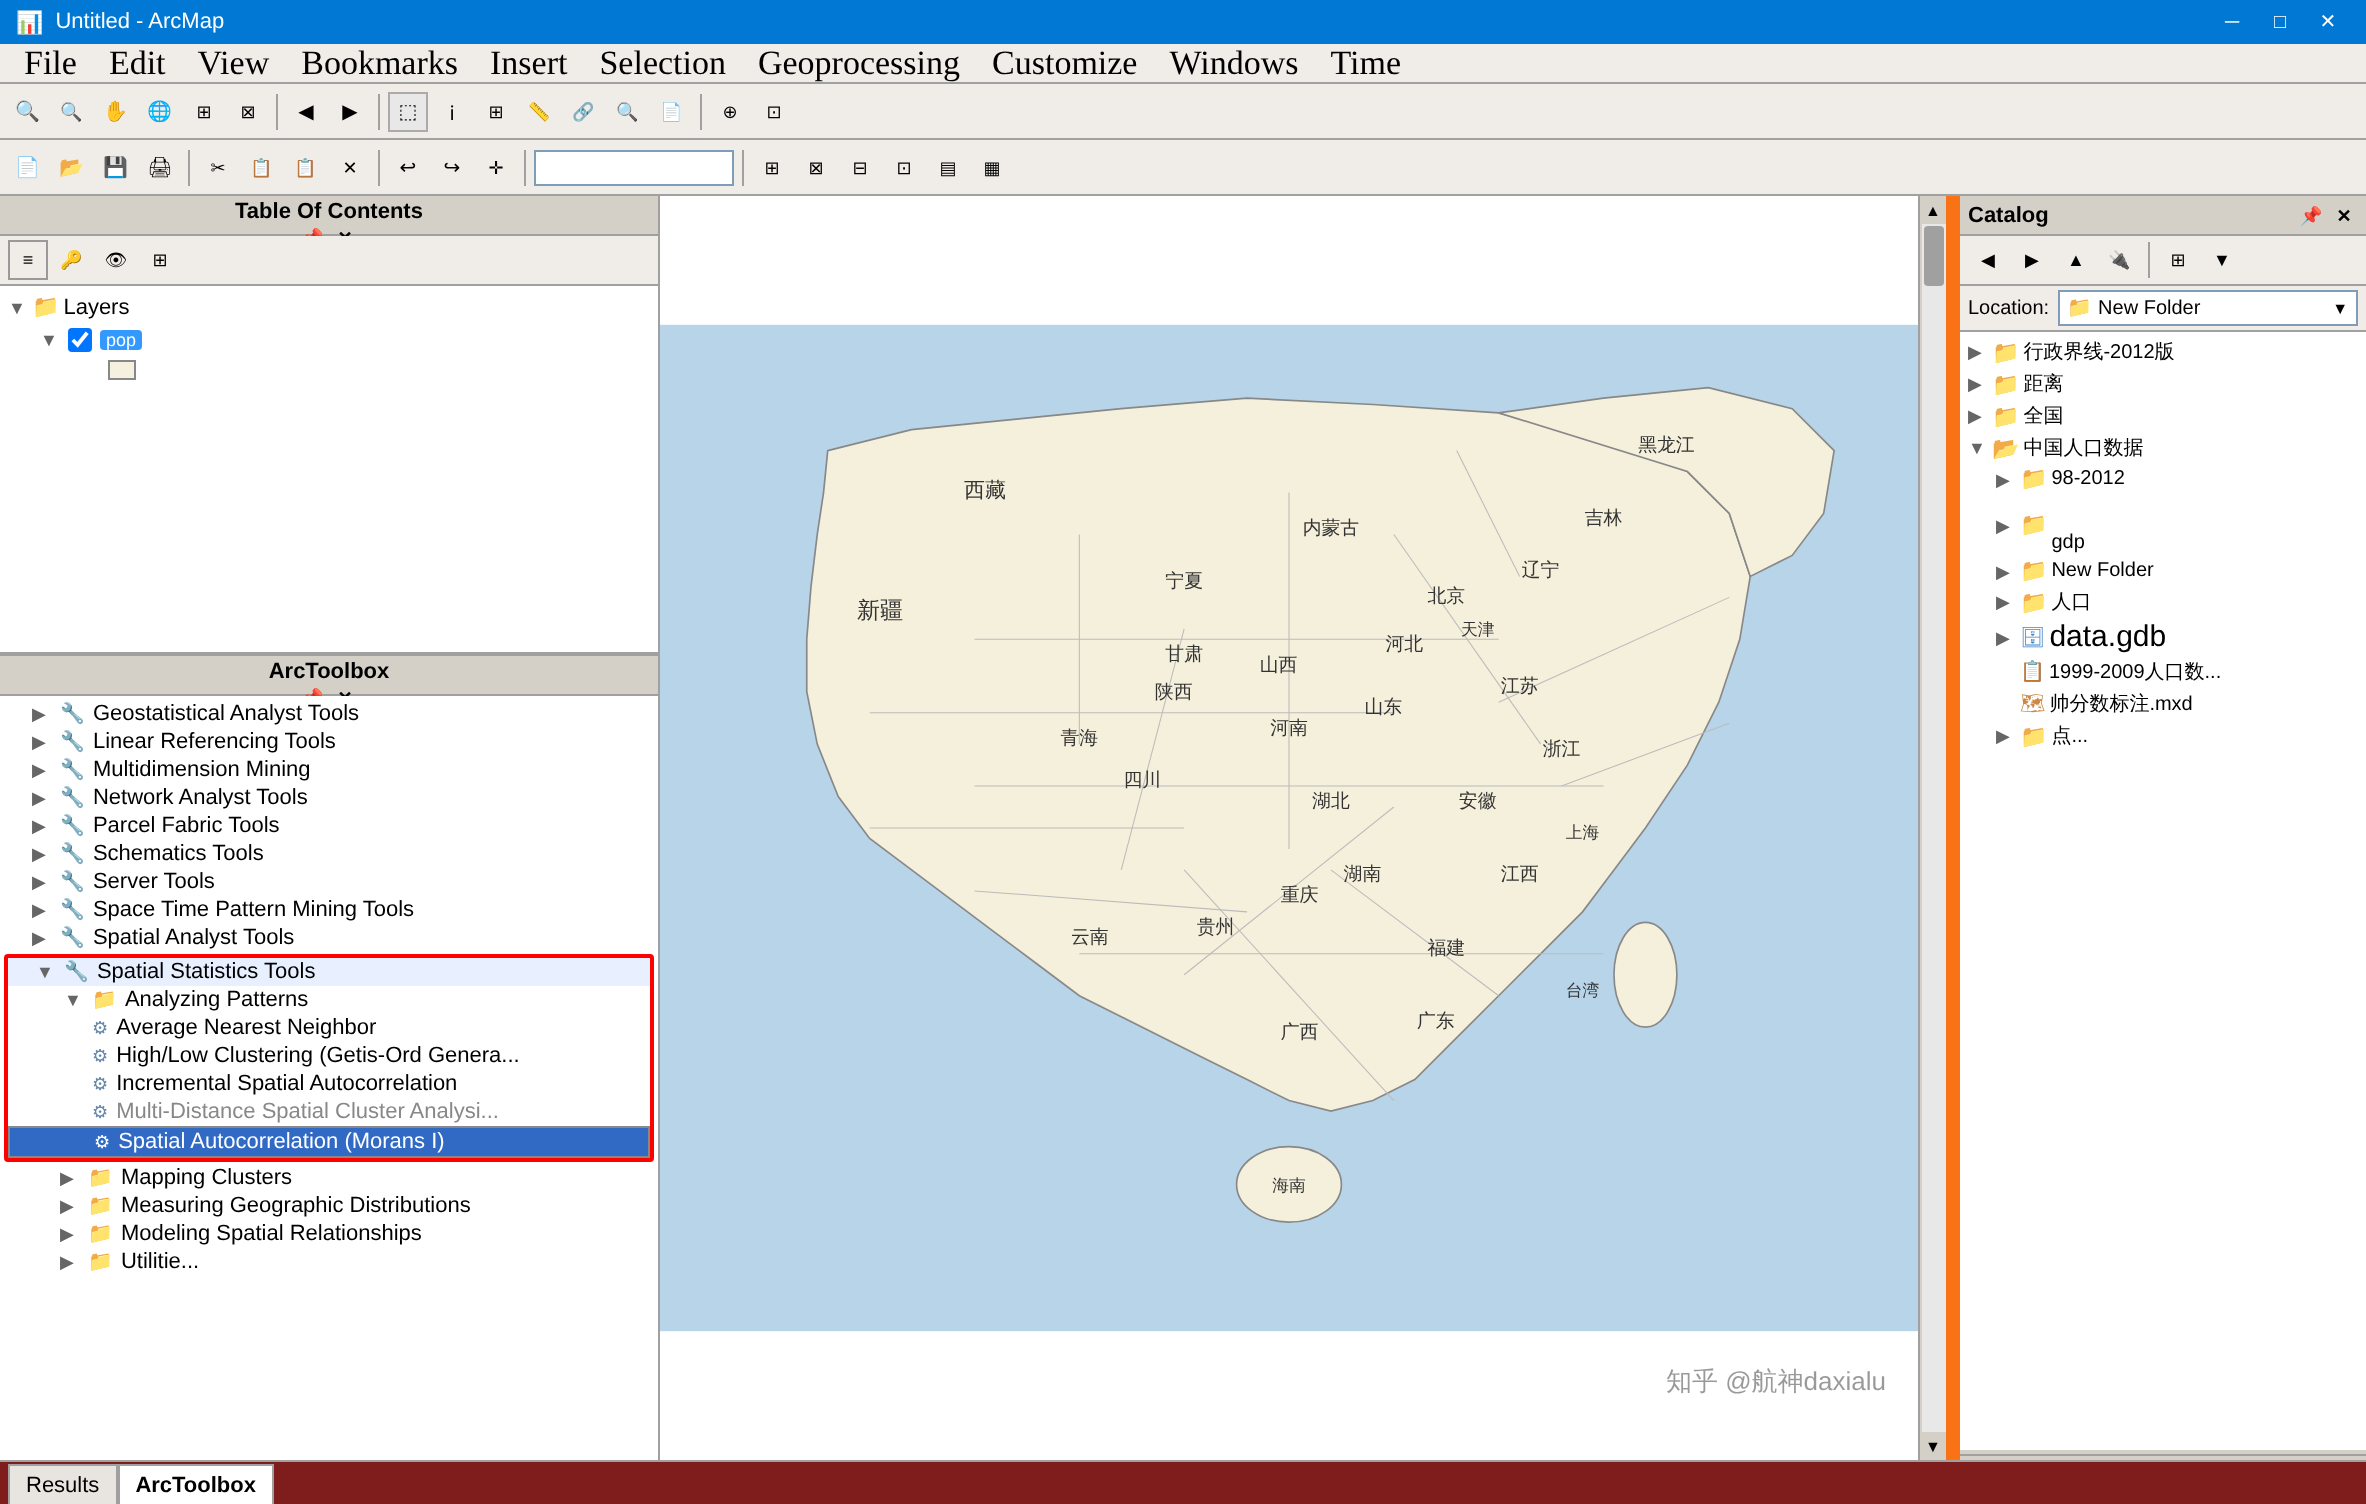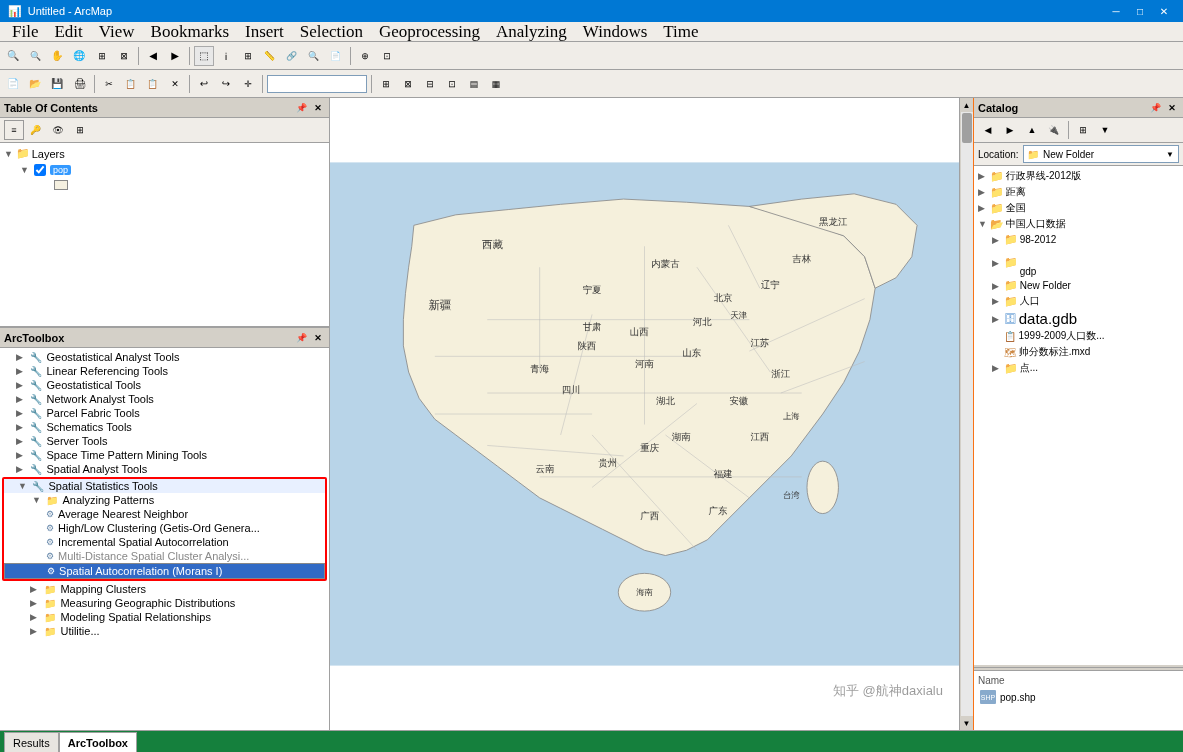--- a/index.html
+++ b/index.html
@@ -22,21 +22,21 @@
     .scale-input { height: 18px; width: 100px; border: 1px solid #7f9db9; font-size: 10px; padding: 0 2px; background: white; }
 
     
     .main-layout { display: flex; height: calc(752px - 22px - 20px - 28px - 28px - 22px); }
 
     
     .left-panel { width: 330px; display: flex; flex-direction: column; border-right: 1px solid #a0a0a0; }
 
     
     .toc { flex: 0 0 230px; border-bottom: 2px solid #a0a0a0; display: flex; flex-direction: column; }
-    .panel-header { background: #d4d0c8; border-bottom: 1px solid #a0a0a0; padding: 2px 4px; display: flex; align-items: center; justify-content: space-between; height: 20px; font-size: 11px; font-weight: bold; }
+    .panel-header { background: #d4d0c8; border-bottom: 1px solid #a0a0a0; padding: 2px 4px; display: flex; align-items: center; justify-content: space-between; height: 20px; font-size: 11px; font-weight: bold; flex-direction: column; }
     .panel-header-btns { display: flex; gap: 2px; }
     .panel-header-btn { width: 14px; height: 14px; cursor: pointer; display: flex; align-items: center; justify-content: center; font-size: 9px; }
     .toc-toolbar { display: flex; gap: 2px; padding: 2px 4px; background: #f0ede8; border-bottom: 1px solid #a0a0a0; }
     .toc-content { flex: 1; background: white; padding: 2px; overflow-y: auto; }
     .toc-layers-header { display: flex; align-items: center; gap: 2px; padding: 2px 2px; cursor: pointer; }
     .toc-layer-item { padding: 2px 18px; display: flex; align-items: center; gap: 4px; cursor: pointer; }
     .layer-checkbox { width: 12px; height: 12px; }
     .layer-color-box { width: 14px; height: 10px; background: #f5f0e0; border: 1px solid #888; }
 
     
@@ -49,33 +49,33 @@
     .indent3 { padding-left: 42px; }
 
     
     .map-area { flex: 1; background: white; position: relative; overflow: hidden; }
     .map-scroll-v { position: absolute; right: 0; top: 0; bottom: 0; width: 14px; background: #d4d0c8; border-left: 1px solid #a0a0a0; display: flex; flex-direction: column; align-items: center; }
     .scroll-arrow { width: 14px; height: 14px; display: flex; align-items: center; justify-content: center; cursor: pointer; font-size: 8px; }
     .scroll-track { flex: 1; width: 12px; background: #e8e8e8; }
     .scroll-thumb { width: 10px; height: 30px; background: #a0a0a0; margin: 1px auto; border-radius: 2px; }
 
     
-    .right-panel { width: 210px; display: flex; flex-direction: column; border-left: 1px solid #f97316; justify-content: center; }
+    .right-panel { width: 210px; display: flex; flex-direction: column; border-left: 7px solid #f97316; justify-content: center; }
     .catalog-header { background: #d4d0c8; border-bottom: 1px solid #a0a0a0; padding: 2px 4px; display: flex; align-items: center; justify-content: space-between; height: 20px; font-size: 11px; font-weight: bold; }
     .catalog-toolbar { display: flex; gap: 2px; padding: 2px 4px; background: #f0ede8; border-bottom: 1px solid #a0a0a0; align-items: center; }
     .catalog-location { display: flex; align-items: center; padding: 2px 4px; background: #f0ede8; border-bottom: 1px solid #a0a0a0; gap: 4px; }
     .catalog-tree { flex: 1; background: white; overflow-y: auto; padding: 2px; }
     .catalog-item { display: flex; align-items: center; gap: 2px; padding: 1px 2px; cursor: pointer; }
     .catalog-divider { height: 1px; background: #a0a0a0; margin: 2px 0; }
     .catalog-files { background: white; border-top: 1px solid #a0a0a0; padding: 4px; }
     .file-name-header { font-size: 10px; color: #555; margin-bottom: 2px; }
     .file-item { display: flex; align-items: center; gap: 4px; padding: 2px; cursor: pointer; }
 
     
-    .bottom-tabs { height: 22px; background: #15803d; border-top: 1px solid #a0a0a0; display: flex; align-items: flex-end; padding: 0 4px; }
+    .bottom-tabs { height: 22px; background: #7f1d1d; border-top: 1px solid #a0a0a0; display: flex; align-items: flex-end; padding: 0 4px; }
     .bottom-tab { padding: 2px 8px; border: 1px solid #a0a0a0; border-bottom: none; background: #e8e5e0; cursor: pointer; font-size: 11px; height: 20px; display: flex; align-items: center; }
     .bottom-tab.active { background: white; font-weight: bold; }
 
     
     .watermark { position: absolute; bottom: 30px; right: 30px; color: rgba(0,0,0,0.4); font-size: 13px; }
 
     .folder-icon { color: #ffcc44; font-size: 11px; }
     .expand-arrow { font-size: 9px; color: #666; width: 10px; }
   </style>
 </head>
@@ -94,21 +94,21 @@
 </div>
 
 <div class="menubar">
   <span class="menubar-item">File</span>
   <span class="menubar-item">Edit</span>
   <span class="menubar-item">View</span>
   <span class="menubar-item">Bookmarks</span>
   <span class="menubar-item">Insert</span>
   <span class="menubar-item">Selection</span>
   <span class="menubar-item">Geoprocessing</span>
-  <span class="menubar-item">Analyzing</span>
+  <span class="menubar-item">Customize</span>
   <span class="menubar-item">Windows</span>
   <span class="menubar-item">Time</span>
 </div>
 
 <div class="toolbar" style="height:28px;">
   <div class="toolbar-btn">🔍</div>
   <div class="toolbar-btn" style="font-size:9px;">🔍</div>
   <div class="toolbar-btn">✋</div>
   <div class="toolbar-btn">🌐</div>
   <div class="toolbar-btn" style="font-size:9px;">⊞</div>
@@ -207,21 +207,21 @@
 
         <div class="tool-item indent1">
           <span class="expand-arrow">▶</span>
           <span style="color:#cc4400; font-size:10px;">🔧</span>
           <span>Linear Referencing Tools</span>
         </div>
 
         <div class="tool-item indent1">
           <span class="expand-arrow">▶</span>
           <span style="color:#cc4400; font-size:10px;">🔧</span>
-          <span>Geostatistical Tools</span>
+          <span>Multidimension Mining</span>
         </div>
 
         <div class="tool-item indent1">
           <span class="expand-arrow">▶</span>
           <span style="color:#cc4400; font-size:10px;">🔧</span>
           <span>Network Analyst Tools</span>
         </div>
 
         <div class="tool-item indent1">
           <span class="expand-arrow">▶</span>
@@ -480,27 +480,20 @@
         <span style="font-size:10px; color:#cc8844;">🗺</span>
         <span style="font-size:10px;">帅分数标注.mxd</span>
       </div>
       <div class="catalog-item" style="padding-left:16px;">
         <span class="expand-arrow">▶</span>
         <span class="folder-icon">📁</span>
         <span style="font-size:10px;">点...</span>
       </div>
     </div>
     <div class="catalog-divider"></div>
-    <div class="catalog-files" style="height:60px;">
-      <div class="file-name-header">Name</div>
-      <div class="file-item">
-        <span style="background:#88aacc; color:white; font-size:7px; width:16px; height:14px; display:inline-flex; align-items:center; justify-content:center; border-radius:1px;">SHP</span>
-        <span style="font-size:10px;">pop.shp</span>
-      </div>
-    </div>
   </div>
 </div>
 
 <div class="bottom-tabs">
   <div class="bottom-tab">
     <span>Results</span>
   </div>
   <div class="bottom-tab active">
     <span>ArcToolbox</span>
   </div>

